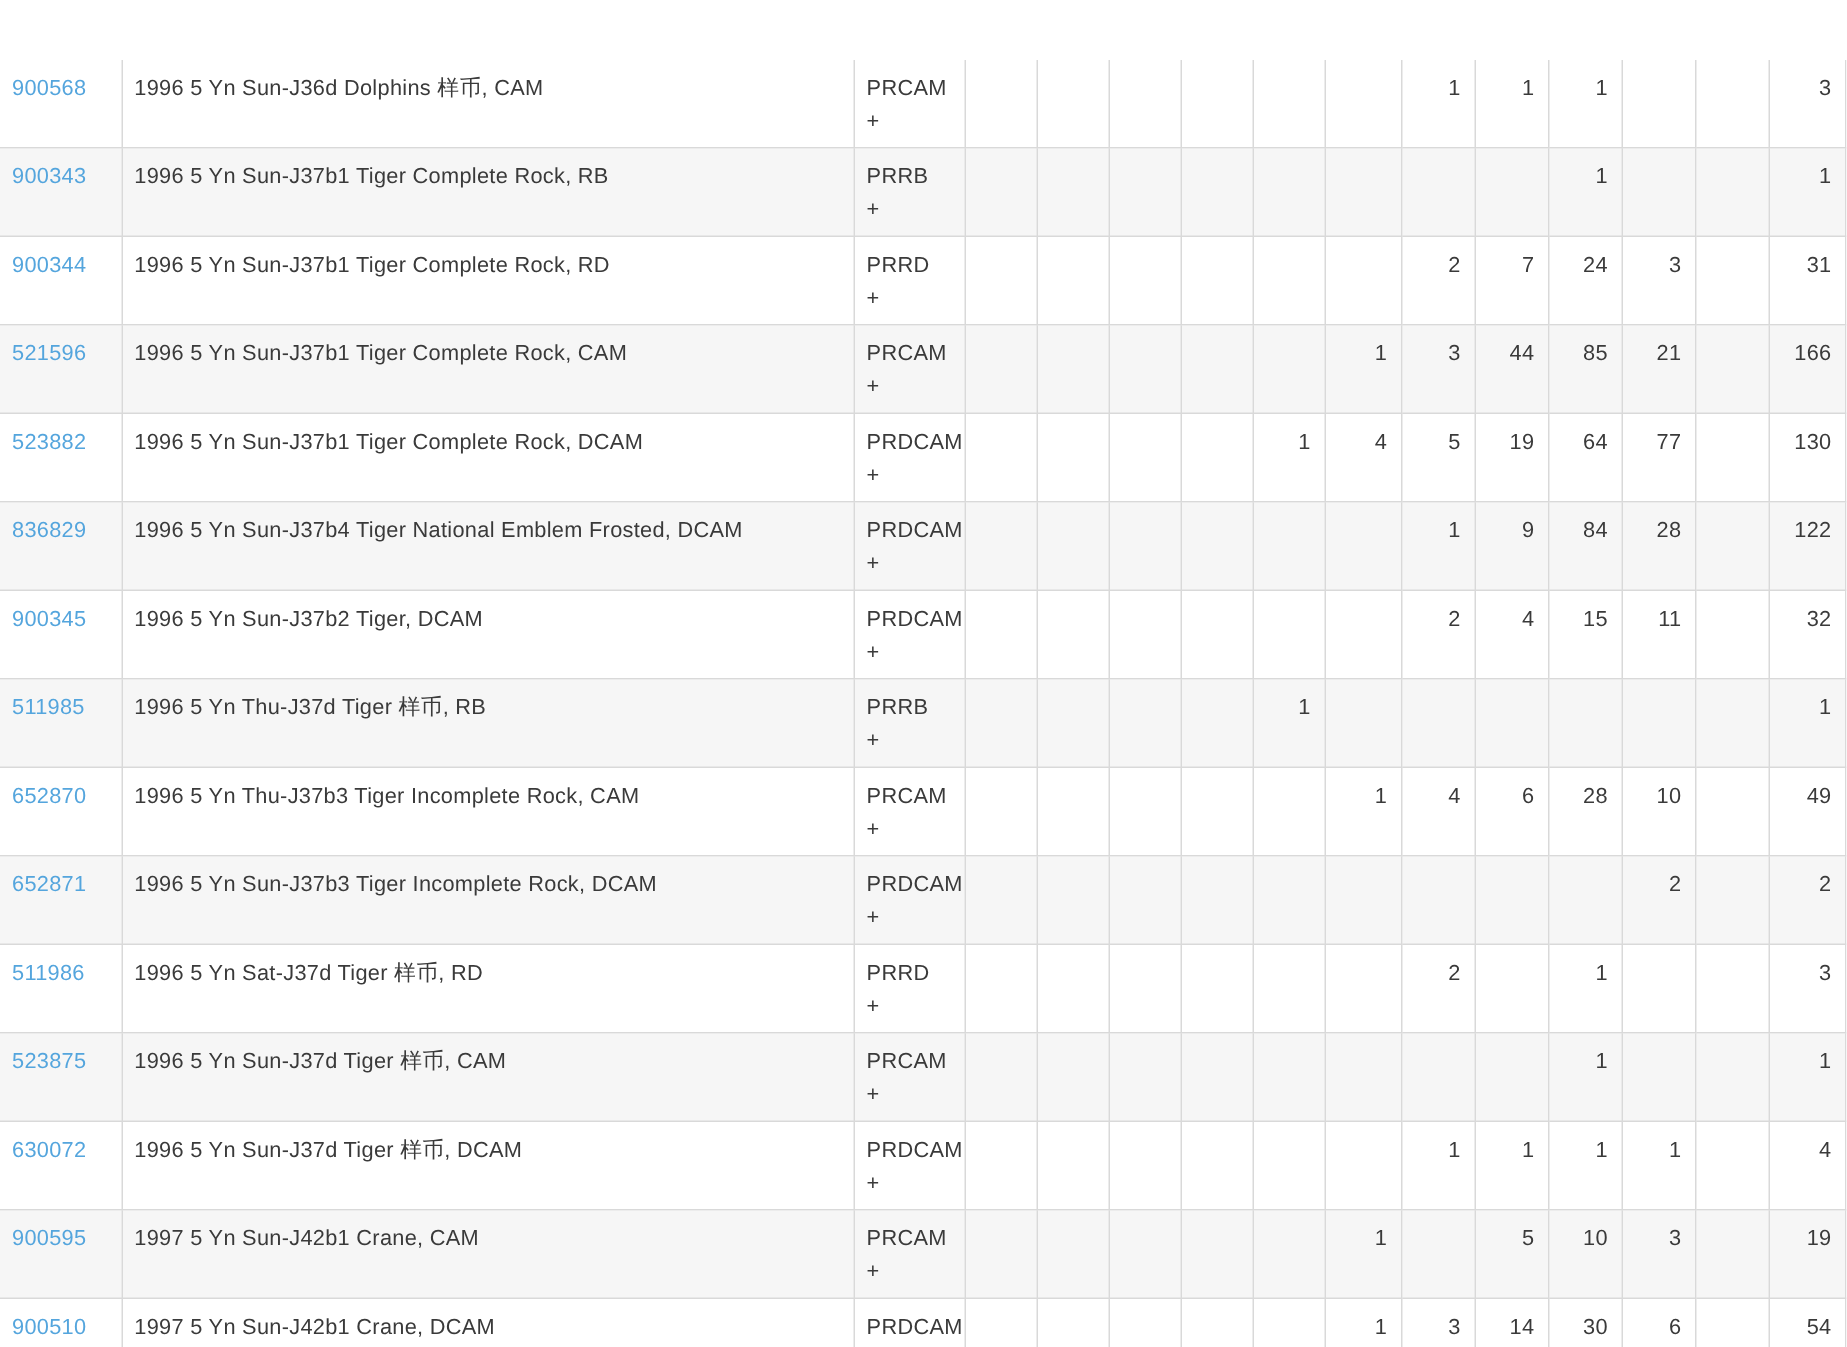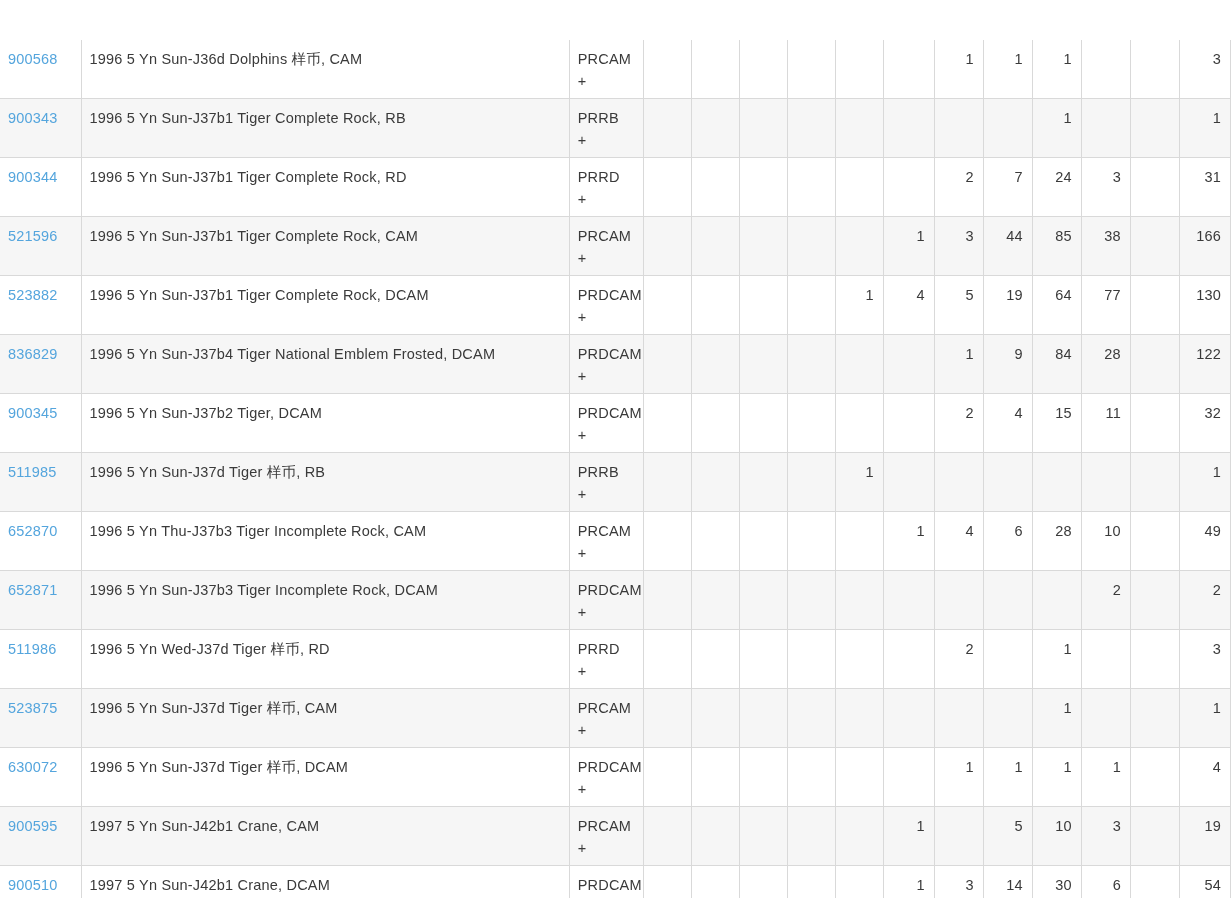--- a/index.html
+++ b/index.html
@@ -153,21 +153,21 @@
           </td>
       <td class="c-num"></td>
       <td class="c-num"></td>
       <td class="c-num"></td>
       <td class="c-num"></td>
       <td class="c-num"></td>
       <td class="c-num">1</td>
       <td class="c-num">3</td>
       <td class="c-num">44</td>
       <td class="c-num">85</td>
-      <td class="c-num">38</td>
+      <td class="c-num">21</td>
       <td class="c-num"></td>
       <td class="c-num c-total">166</td>
     </tr>
         <tr>
       <td class="c-id"><a class="id-link" href="#">523882</a></td>
       <td class="c-desc">1996 5 Yn Sun-J37b1 Tiger Complete Rock, DCAM</td>
       <td class="c-grade">
             <span class="grade-line">PRDCAM</span>
             <span class="grade-line">+</span>
           </td>
@@ -219,21 +219,21 @@
       <td class="c-num"></td>
       <td class="c-num">2</td>
       <td class="c-num">4</td>
       <td class="c-num">15</td>
       <td class="c-num">11</td>
       <td class="c-num"></td>
       <td class="c-num c-total">32</td>
     </tr>
         <tr>
       <td class="c-id"><a class="id-link" href="#">511985</a></td>
-      <td class="c-desc">1996 5 Yn Sun-J37d Tiger 样币, RB</td>
+      <td class="c-desc">1996 5 Yn Thu-J37d Tiger 样币, RB</td>
       <td class="c-grade">
             <span class="grade-line">PRRB</span>
             <span class="grade-line">+</span>
           </td>
       <td class="c-num"></td>
       <td class="c-num"></td>
       <td class="c-num"></td>
       <td class="c-num"></td>
       <td class="c-num">1</td>
       <td class="c-num"></td>
@@ -279,21 +279,21 @@
       <td class="c-num"></td>
       <td class="c-num"></td>
       <td class="c-num"></td>
       <td class="c-num"></td>
       <td class="c-num">2</td>
       <td class="c-num"></td>
       <td class="c-num c-total">2</td>
     </tr>
         <tr>
       <td class="c-id"><a class="id-link" href="#">511986</a></td>
-      <td class="c-desc">1996 5 Yn Wed-J37d Tiger 样币, RD</td>
+      <td class="c-desc">1996 5 Yn Sat-J37d Tiger 样币, RD</td>
       <td class="c-grade">
             <span class="grade-line">PRRD</span>
             <span class="grade-line">+</span>
           </td>
       <td class="c-num"></td>
       <td class="c-num"></td>
       <td class="c-num"></td>
       <td class="c-num"></td>
       <td class="c-num"></td>
       <td class="c-num"></td>

